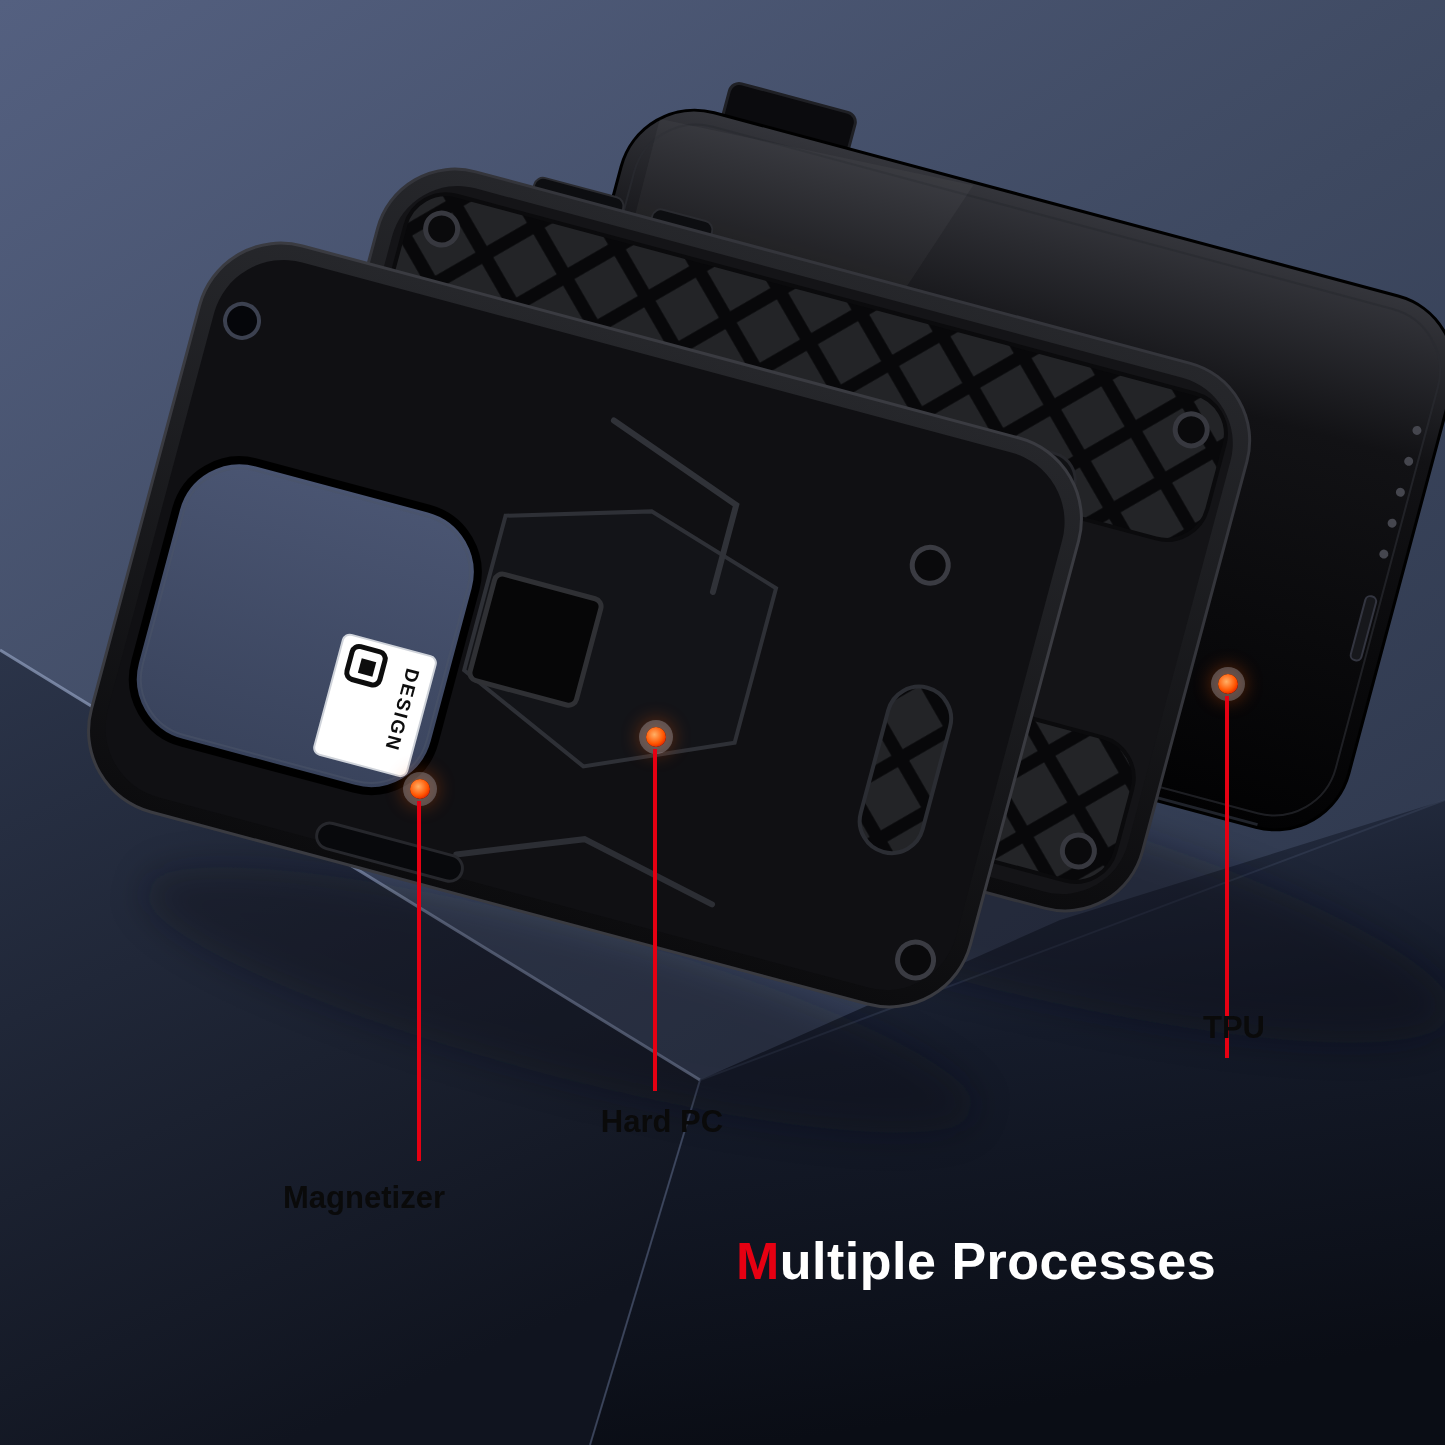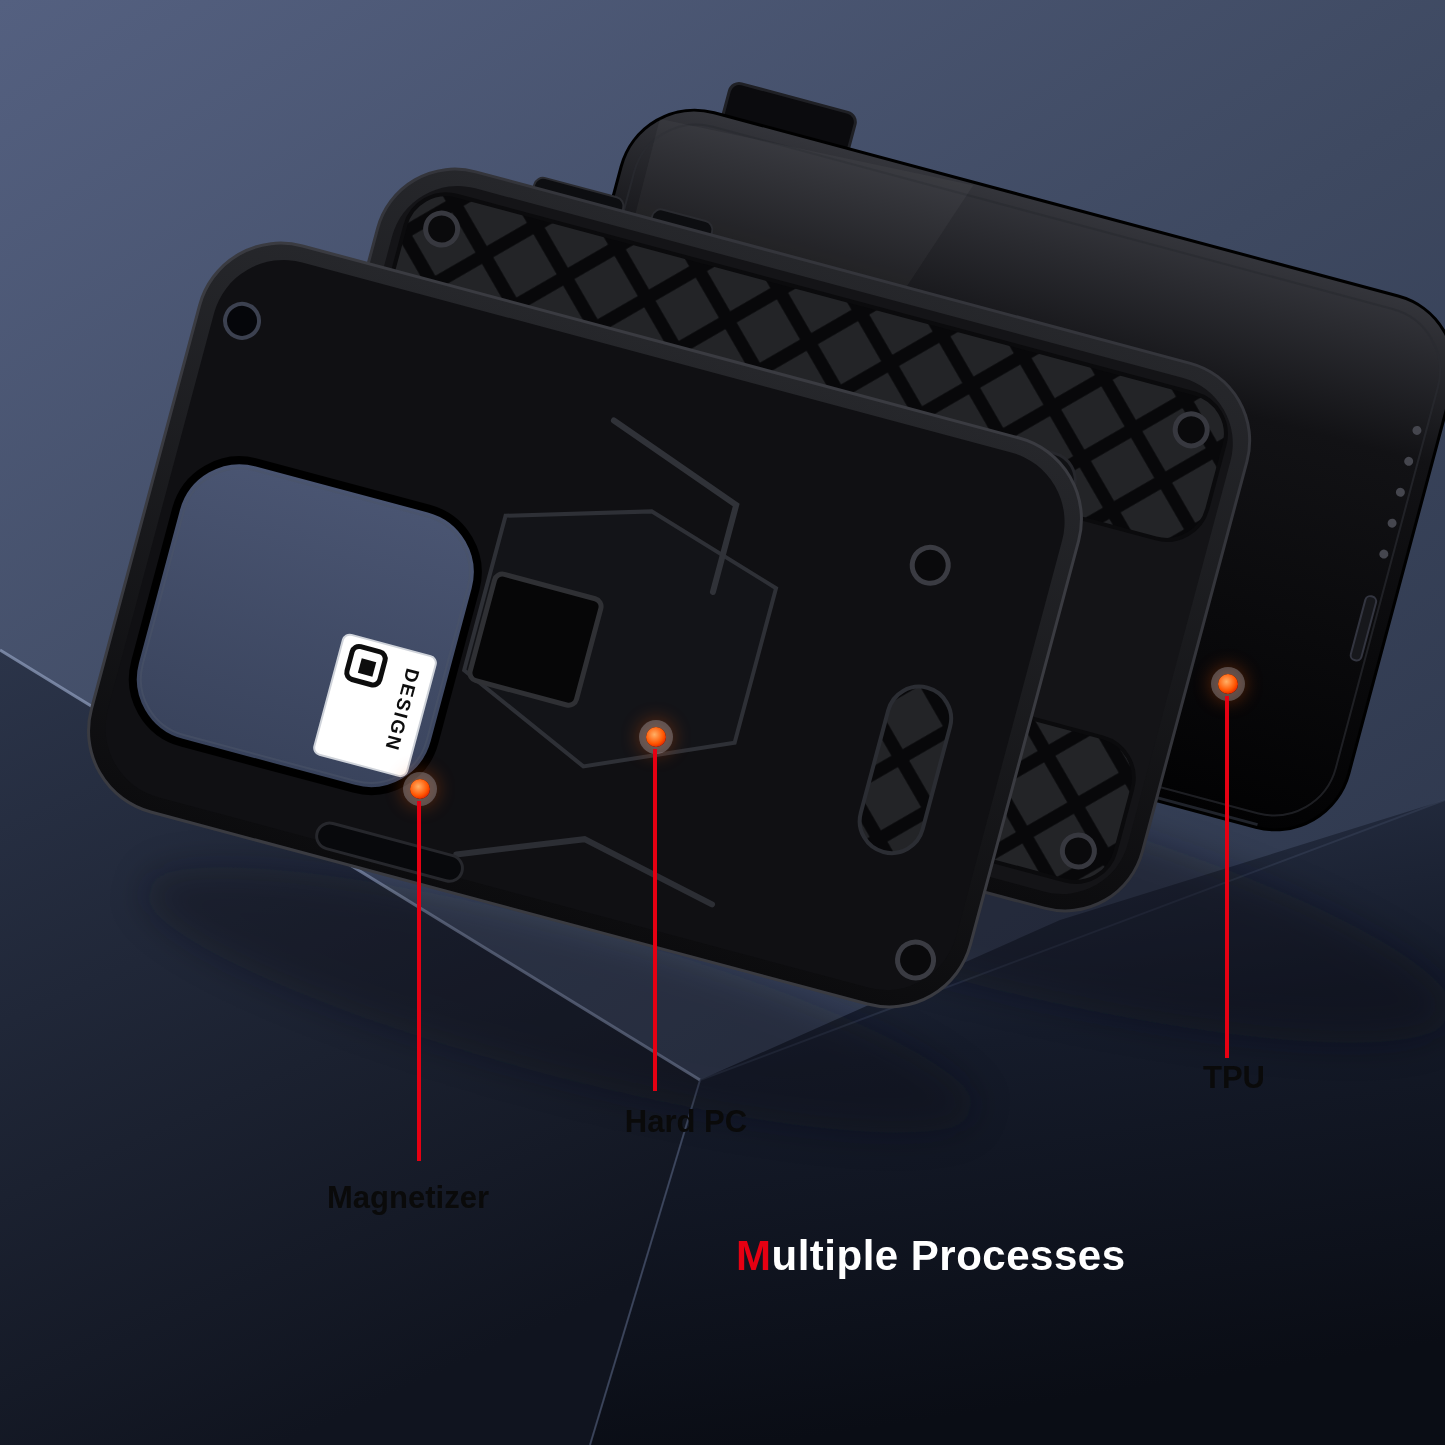--- a/index.html
+++ b/index.html
@@ -18,21 +18,21 @@
     box-shadow:0 0 0 7px rgba(215,222,238,.28), 0 0 18px 8px rgba(255,90,0,.30);
     transform:translate(-50%,-50%);
   }
   .line{width:4px;background:#e60012;transform:translateX(-50%);}
   .label{
     transform:translateX(-50%);
     color:#0a0a0a;font-size:31px;font-weight:bold;white-space:nowrap;
   }
   .caption{position:absolute;left:736px;top:1234px;width:652px;text-align:center;}
   .caption h1{
-    margin:0;font-size:42px;line-height:1.05;color:#ffffff;font-weight:bold;
+    margin:0;font-size:52px;line-height:1.05;color:#ffffff;font-weight:bold;
     white-space:nowrap;letter-spacing:0.5px;text-align:left;
   }
   .caption h1 .accent{color:#e60012;}
   .caption p{margin:14px 0 0;font-size:35px;color:#edeff3;font-weight:400;}
 </style>
 </head>
 <body>
 
 <div class="scene">
 
@@ -141,32 +141,32 @@
         <rect x="367" y="704" width="34" height="34" rx="7" fill="none" stroke="#0d0d0d" stroke-width="5"></rect>
         <rect x="378" y="715" width="15" height="15" fill="#0d0d0d"></rect>
         <text transform="translate(424 712) rotate(90)" font-size="19" font-weight="bold" letter-spacing="2" fill="#0d0d0d">DESIGN</text>
       </g>
     </g>
   </svg>
 
   <div class="callout">
     <span class="dot" style="left:420px; top:789px;"></span>
     <span class="line" style="left:419px; top:801px; height:360px;"></span>
-    <span class="label" style="left:364px; top:1180px;margin-left:44px;">Magnetizer</span>
+    <span class="label" style="left:364px; top:1180px;">Magnetizer</span>
   </div>
 
   <div class="callout">
     <span class="dot" style="left:656px; top:737px;"></span>
     <span class="line" style="left:655px; top:749px; height:342px;"></span>
-    <span class="label" style="left:686px; top:1104px;">Hard PC</span>
+    <span class="label" style="left:662px; top:1104px;">Hard PC</span>
   </div>
 
   <div class="callout">
     <span class="dot" style="left:1228px; top:684px;"></span>
     <span class="line" style="left:1227px; top:696px; height:362px;"></span>
-    <span class="label" style="left:1234px; top:1060px;">TPU</span>
+    <span class="label" style="left:1234px; top:1010px;">TPU</span>
   </div>
 
   <div class="caption">
     <h1><span class="accent">M</span><span>ultiple Processes</span></h1>
   </div>
 
 </div>
 
 </body></html>

